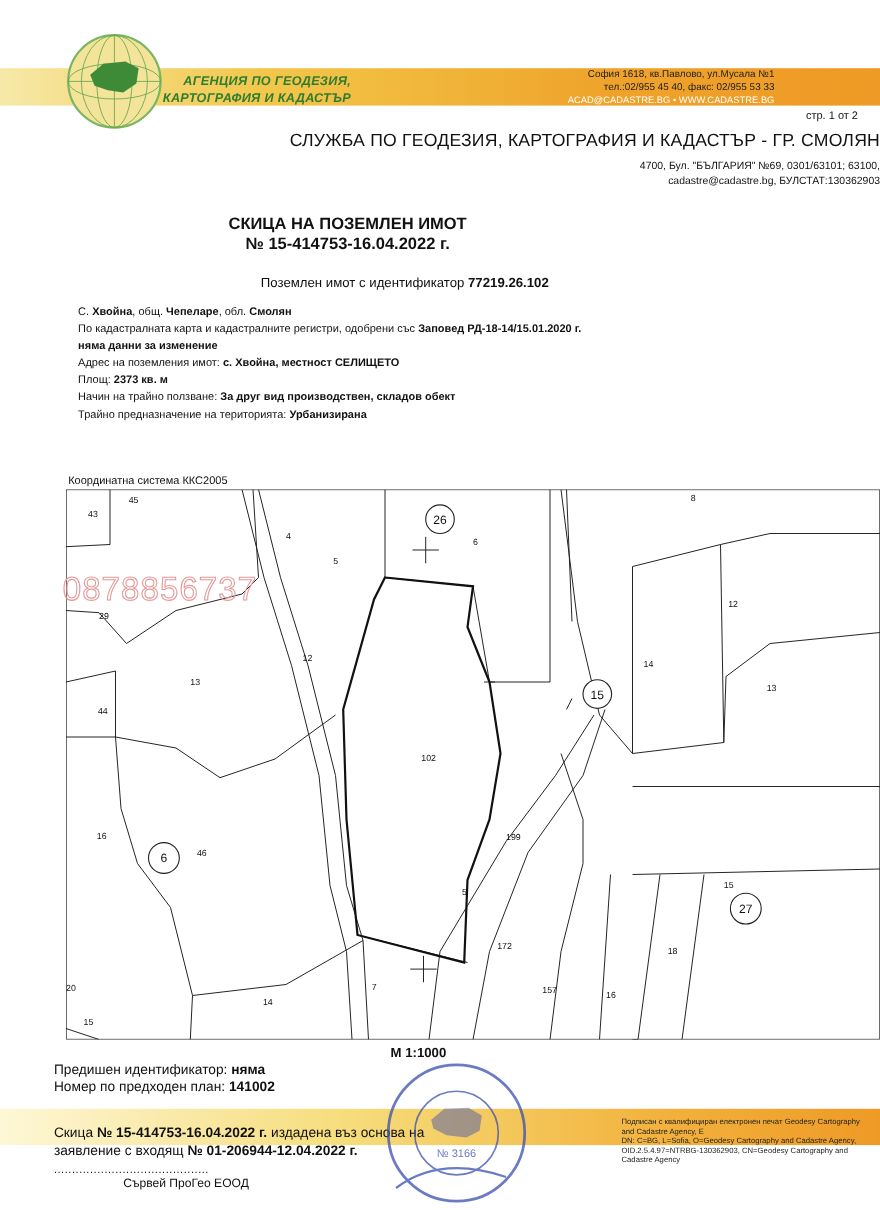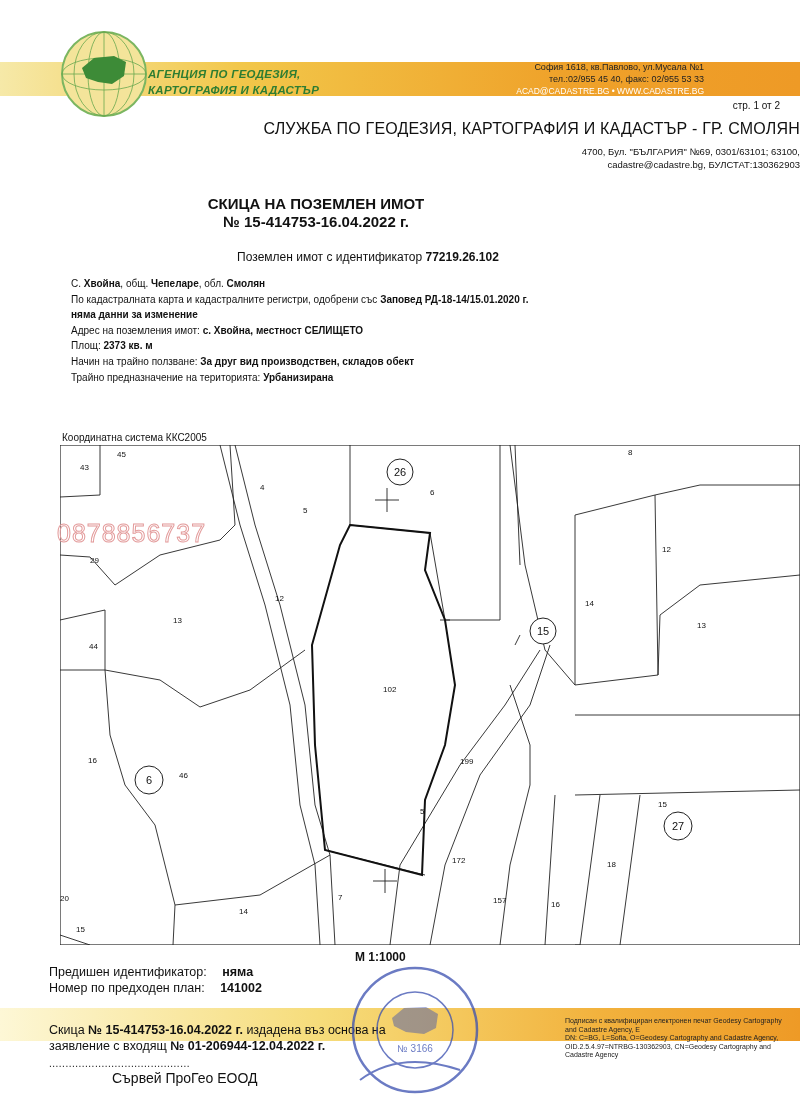--- a/index.html
+++ b/index.html
@@ -3,56 +3,56 @@
 <meta charset="utf-8">
 <style>
   * { box-sizing: border-box; margin: 0; padding: 0; }
   html, body { width: 800px; height: 1100px; background: #ffffff; overflow: hidden; }
   body { position: relative; font-family: "Liberation Sans", sans-serif; color: #111; }
 
   .header-band { position: absolute; left: 0; top: 62px; width: 800px; height: 34px;
     background: linear-gradient(90deg, #f6e9a8 0%, #f2c74a 30%, #efa22a 70%, #ee9a26 100%); }
   .logo { position: absolute; left: 58px; top: 28px; width: 92px; height: 92px; }
   .agency-name { position: absolute; left: 148px; top: 66px; font-size: 11.5px; font-weight: bold;
-    font-style: italic; color: #2e7d32; line-height: 16px; letter-spacing: 0.3px; }
+    font-style: italic; color: #2e7d32; line-height: 16px; letter-spacing: 0.3px; text-align: right; }
   .agency-contact { position: absolute; right: 96px; top: 61px; font-size: 9px; text-align: right; line-height: 12px; color: #222; }
   .agency-contact .mail { color: #ffffff; font-size: 8.5px; }
 
   .page-no { position: absolute; right: 20px; top: 100px; font-size: 10px; }
 
   .office { position: absolute; left: 0; width: 800px; top: 120px; text-align: right; }
   .office h1 { font-size: 16px; font-weight: normal; letter-spacing: 0.2px; }
   .office p { font-size: 9.5px; line-height: 13px; }
 
   .title { position: absolute; left: 0; width: 632px; top: 195px; text-align: center; font-weight: bold; font-size: 15px; line-height: 18px; }
 
   .ident { position: absolute; left: 0; width: 736px; top: 250px; text-align: center; font-size: 12px; }
   .ident b { font-weight: bold; }
 
   .details { position: absolute; left: 57px; top: 276px; font-size: 10px; line-height: 15.6px; width: 740px; margin-left: 14px; }
   .details b { font-weight: bold; }
 
   .coord { position: absolute; left: 62px; top: 432px; font-size: 10px; }
 
   .map { position: absolute; left: 60px; top: 445px; width: 740px; height: 500px; }
-  .watermark { position: absolute; left: 57px; top: 519px; font-size: 25px; color: transparent;
+  .watermark { position: absolute; left: 57px; top: 519px; font-size: 30px; color: transparent;
     -webkit-text-stroke: 1px #e39b9b; letter-spacing: 1px; font-family: "Liberation Sans", sans-serif; }
 
   .scale { position: absolute; left: 355px; top: 950px; font-size: 12px; font-weight: bold; }
 
   .prev { position: absolute; left: 49px; top: 964px; font-size: 12.5px; line-height: 16px; }
-  .prev b { font-weight: bold; margin-left: 12px; }
+  .prev b { font-weight: bold; }
 
   .orange-band { position: absolute; left: 0; top: 1008px; width: 800px; height: 33px;
     background: linear-gradient(90deg, #fdf7d6 0%, #f6dc7a 40%, #f2b23d 75%, #ee9a26 100%); }
 
   .issued { position: absolute; left: 49px; top: 1022px; font-size: 12.5px; line-height: 16px; }
   .issued b { font-weight: bold; }
   .dots { position: absolute; left: 49px; top: 1058px; font-size: 10px; letter-spacing: 0.5px; }
-  .surveyor { position: absolute; left: 112px; top: 1070px; font-size: 14px; }
+  .surveyor { position: absolute; left: 112px; top: 1070px; font-size: 11px; }
 
   .esign { position: absolute; left: 565px; top: 1017px; font-size: 7px; line-height: 8.5px; width: 220px; color: #222; }
 
   .stamp { position: absolute; left: 340px; top: 960px; width: 150px; height: 140px; }
 </style>
 </head>
 <body>
 
 <div class="header-band"></div>
 

